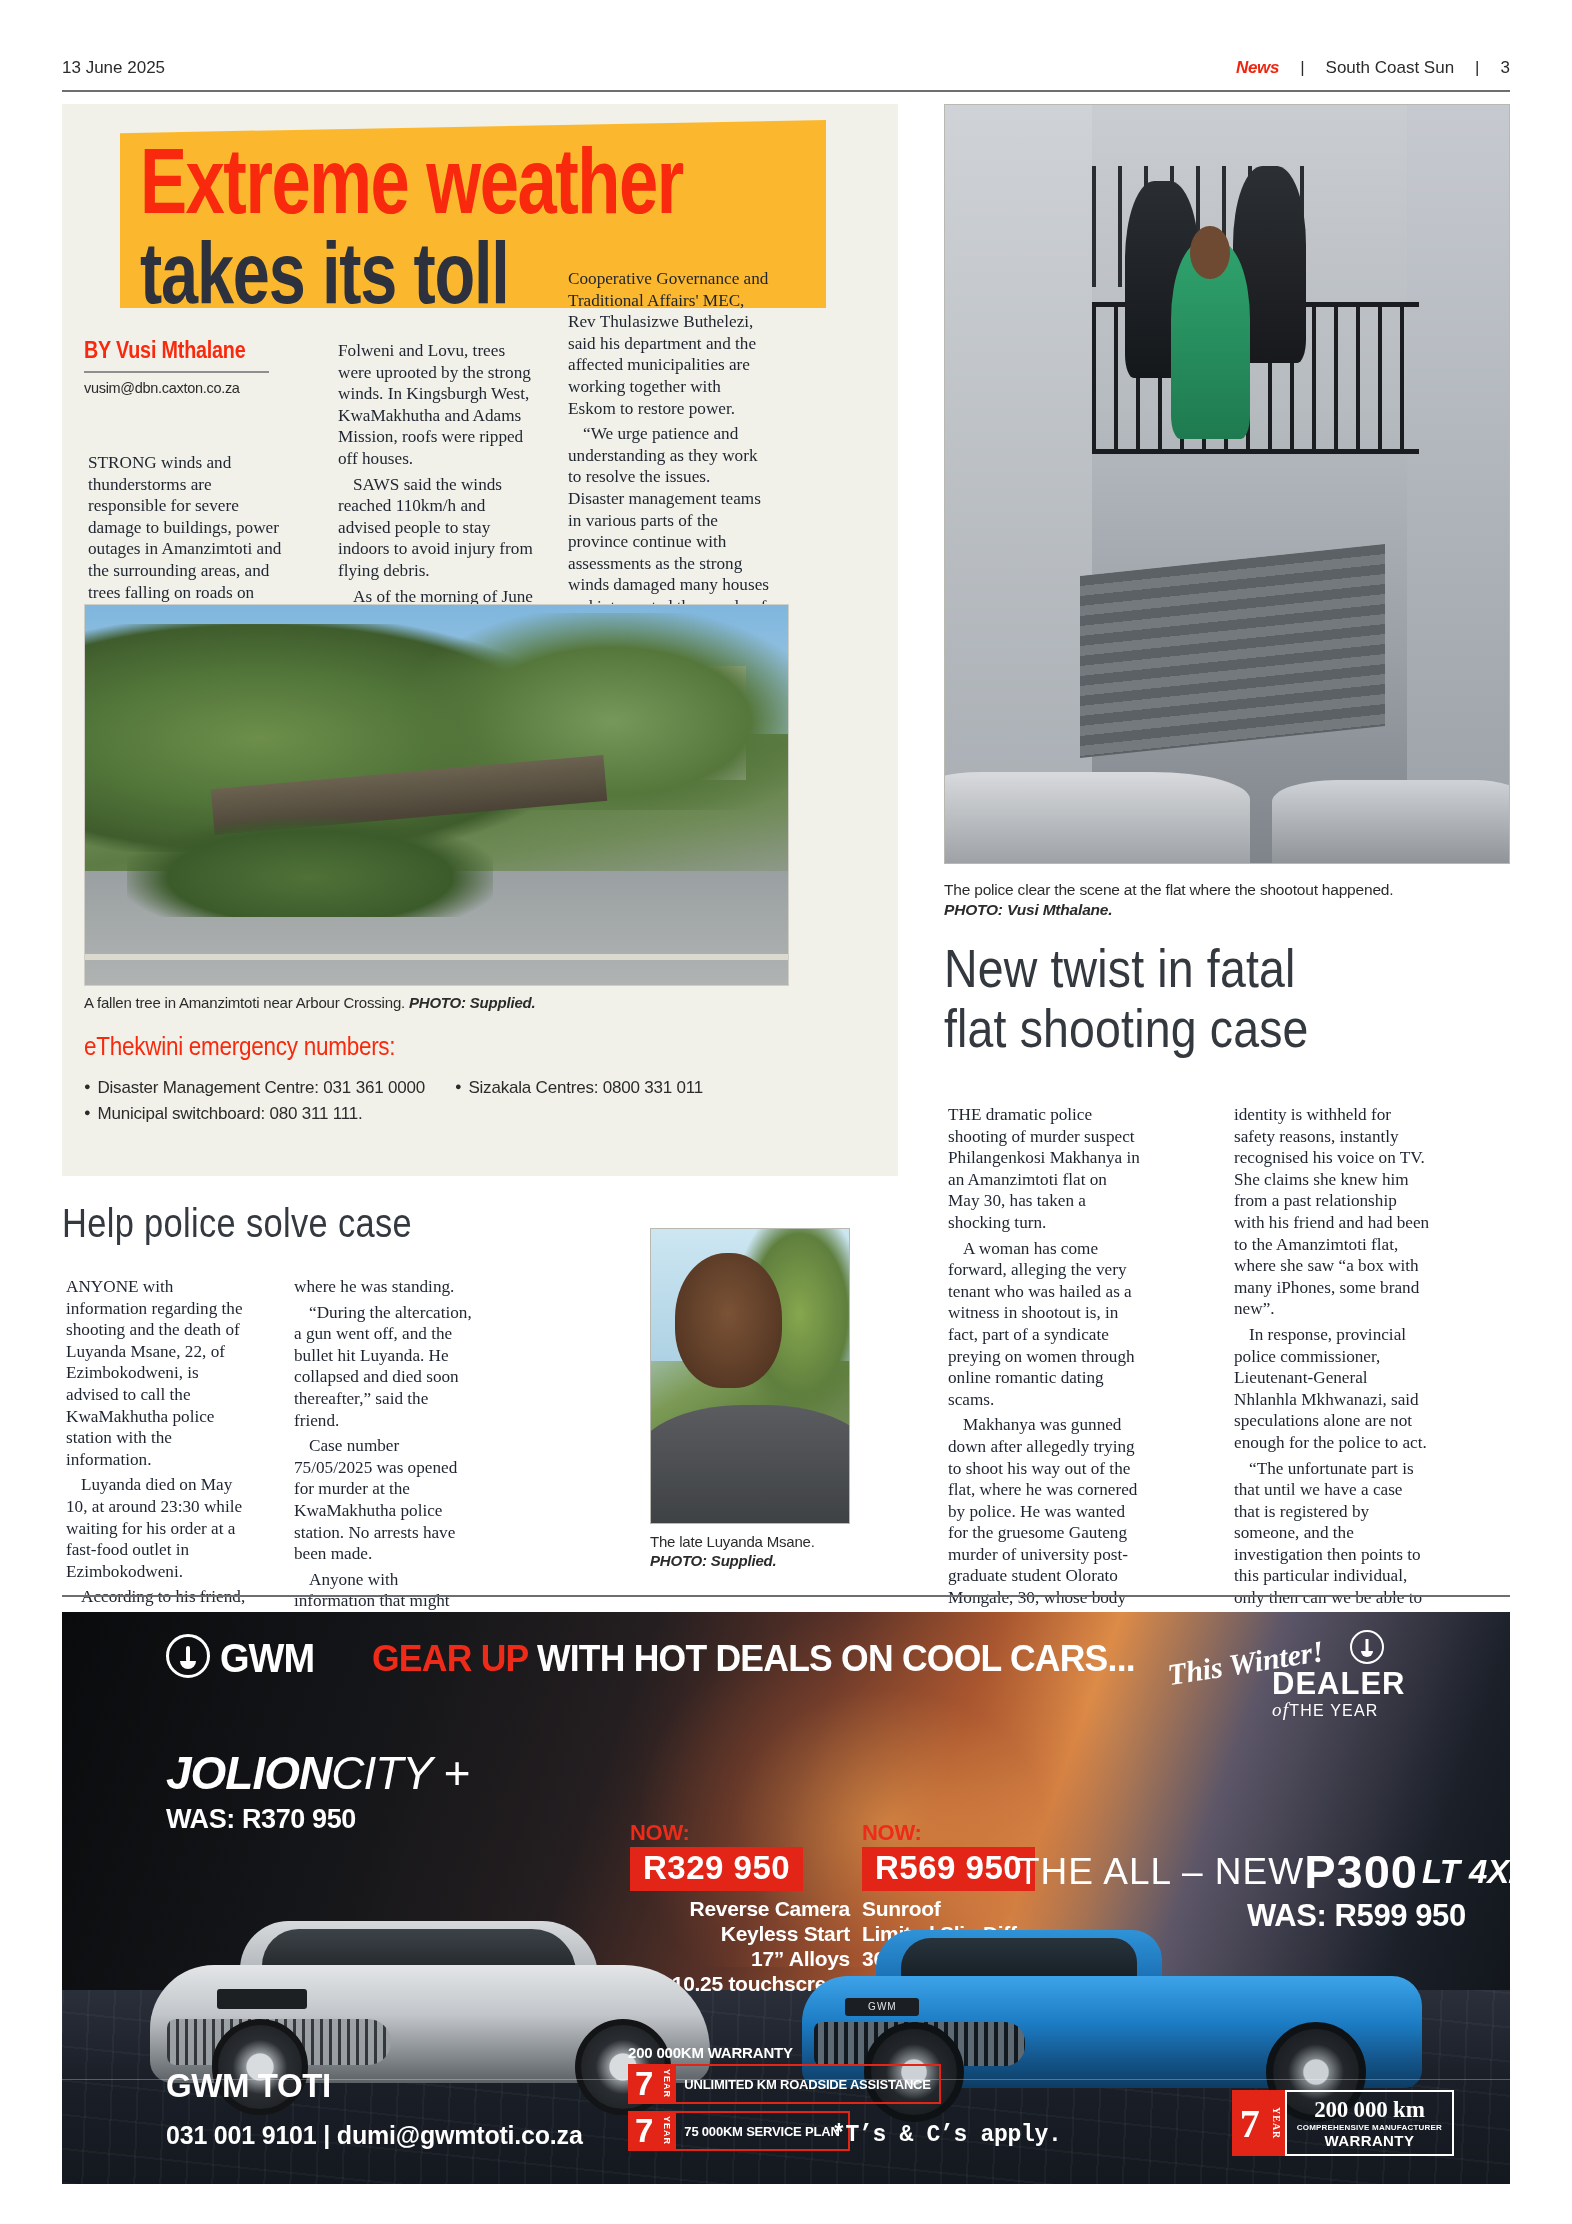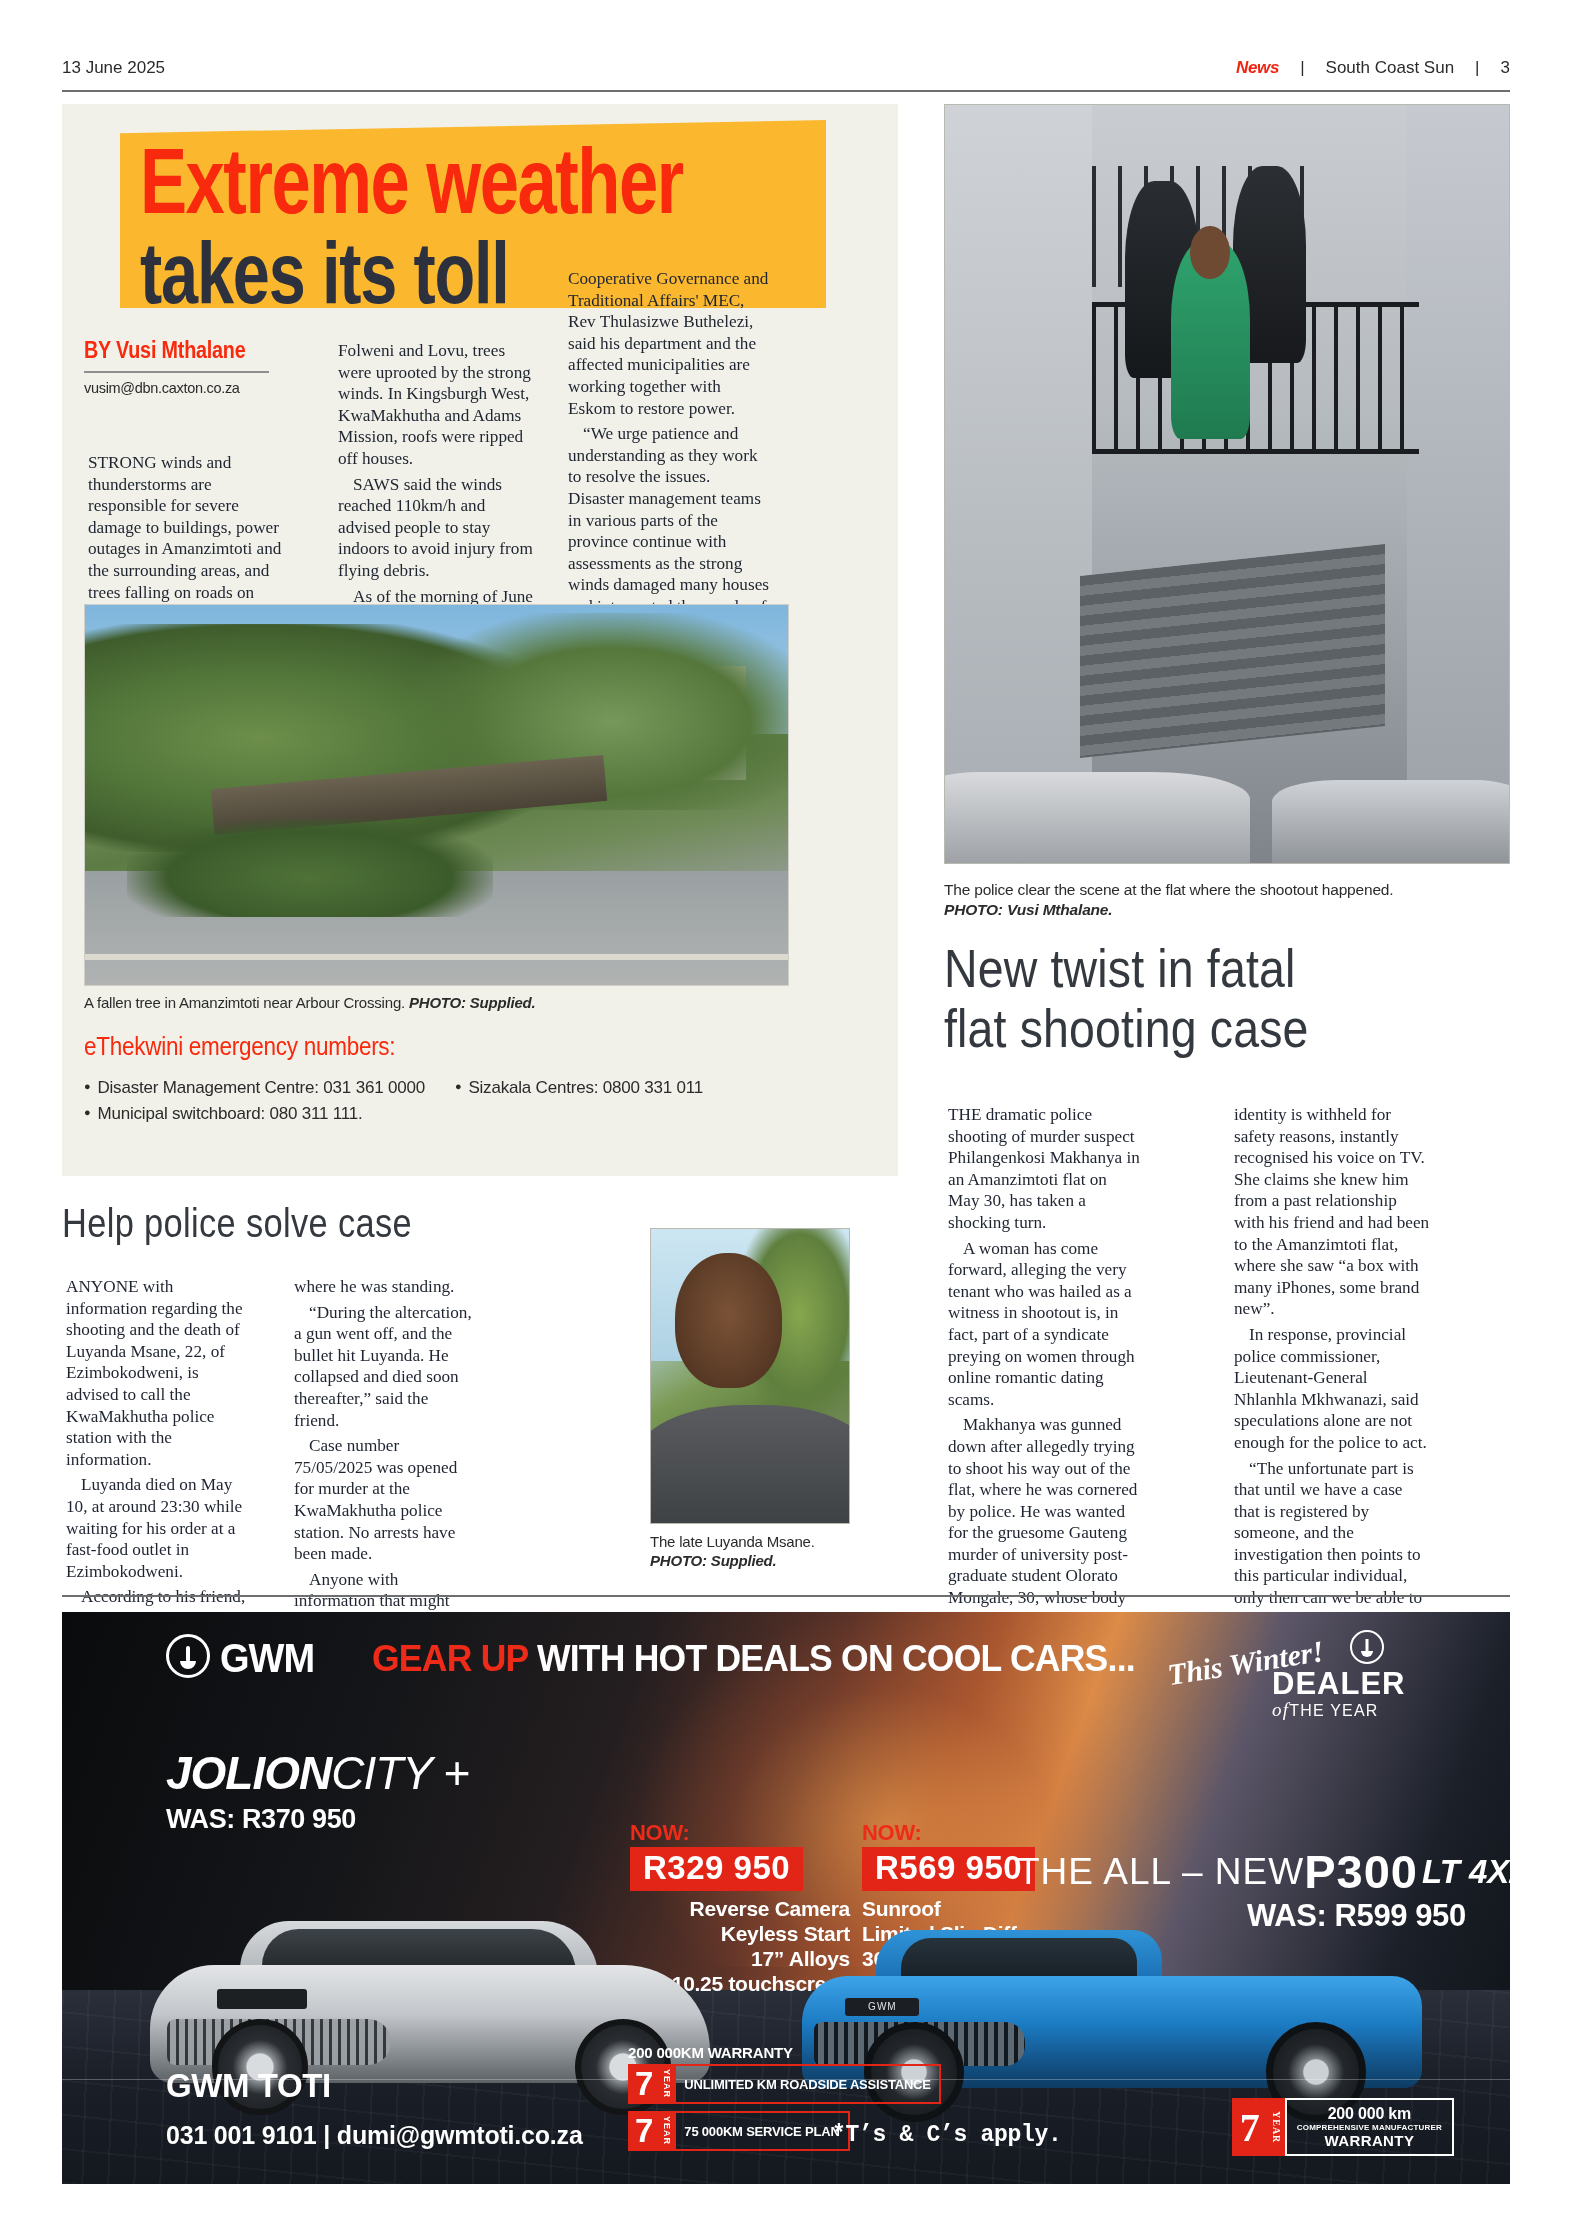--- a/index.html
+++ b/index.html
@@ -479,21 +479,21 @@
   }
   .warr-right .yr {
     background:#e32518; color:#fff; font-size:10px; font-weight:bold;
     writing-mode: vertical-rl; display:flex; align-items:center; justify-content:center;
     padding:0 3px; letter-spacing:1px;
   }
   .warr-right .txt {
     border:2px solid #fff; color:#fff; padding:5px 10px; text-align:center;
     font-family:"Liberation Sans", sans-serif;
   }
-  .warr-right .t1 { font-size:16px; font-weight:bold; letter-spacing:-.2px; }
+  .warr-right .t1 { font-size:23px; font-weight:bold; letter-spacing:-.2px;font-family:Liberation Serif, serif; }
   .warr-right .t2 { font-size:8px; font-weight:bold; line-height:9px; letter-spacing:.2px; }
   .warr-right .t3 { font-size:15px; font-weight:bold; letter-spacing:.4px; }
 </style>
 </head>
 <body>
 
 <div class="page">
 
   <div class="masthead">
     <span>13 June 2025</span>

